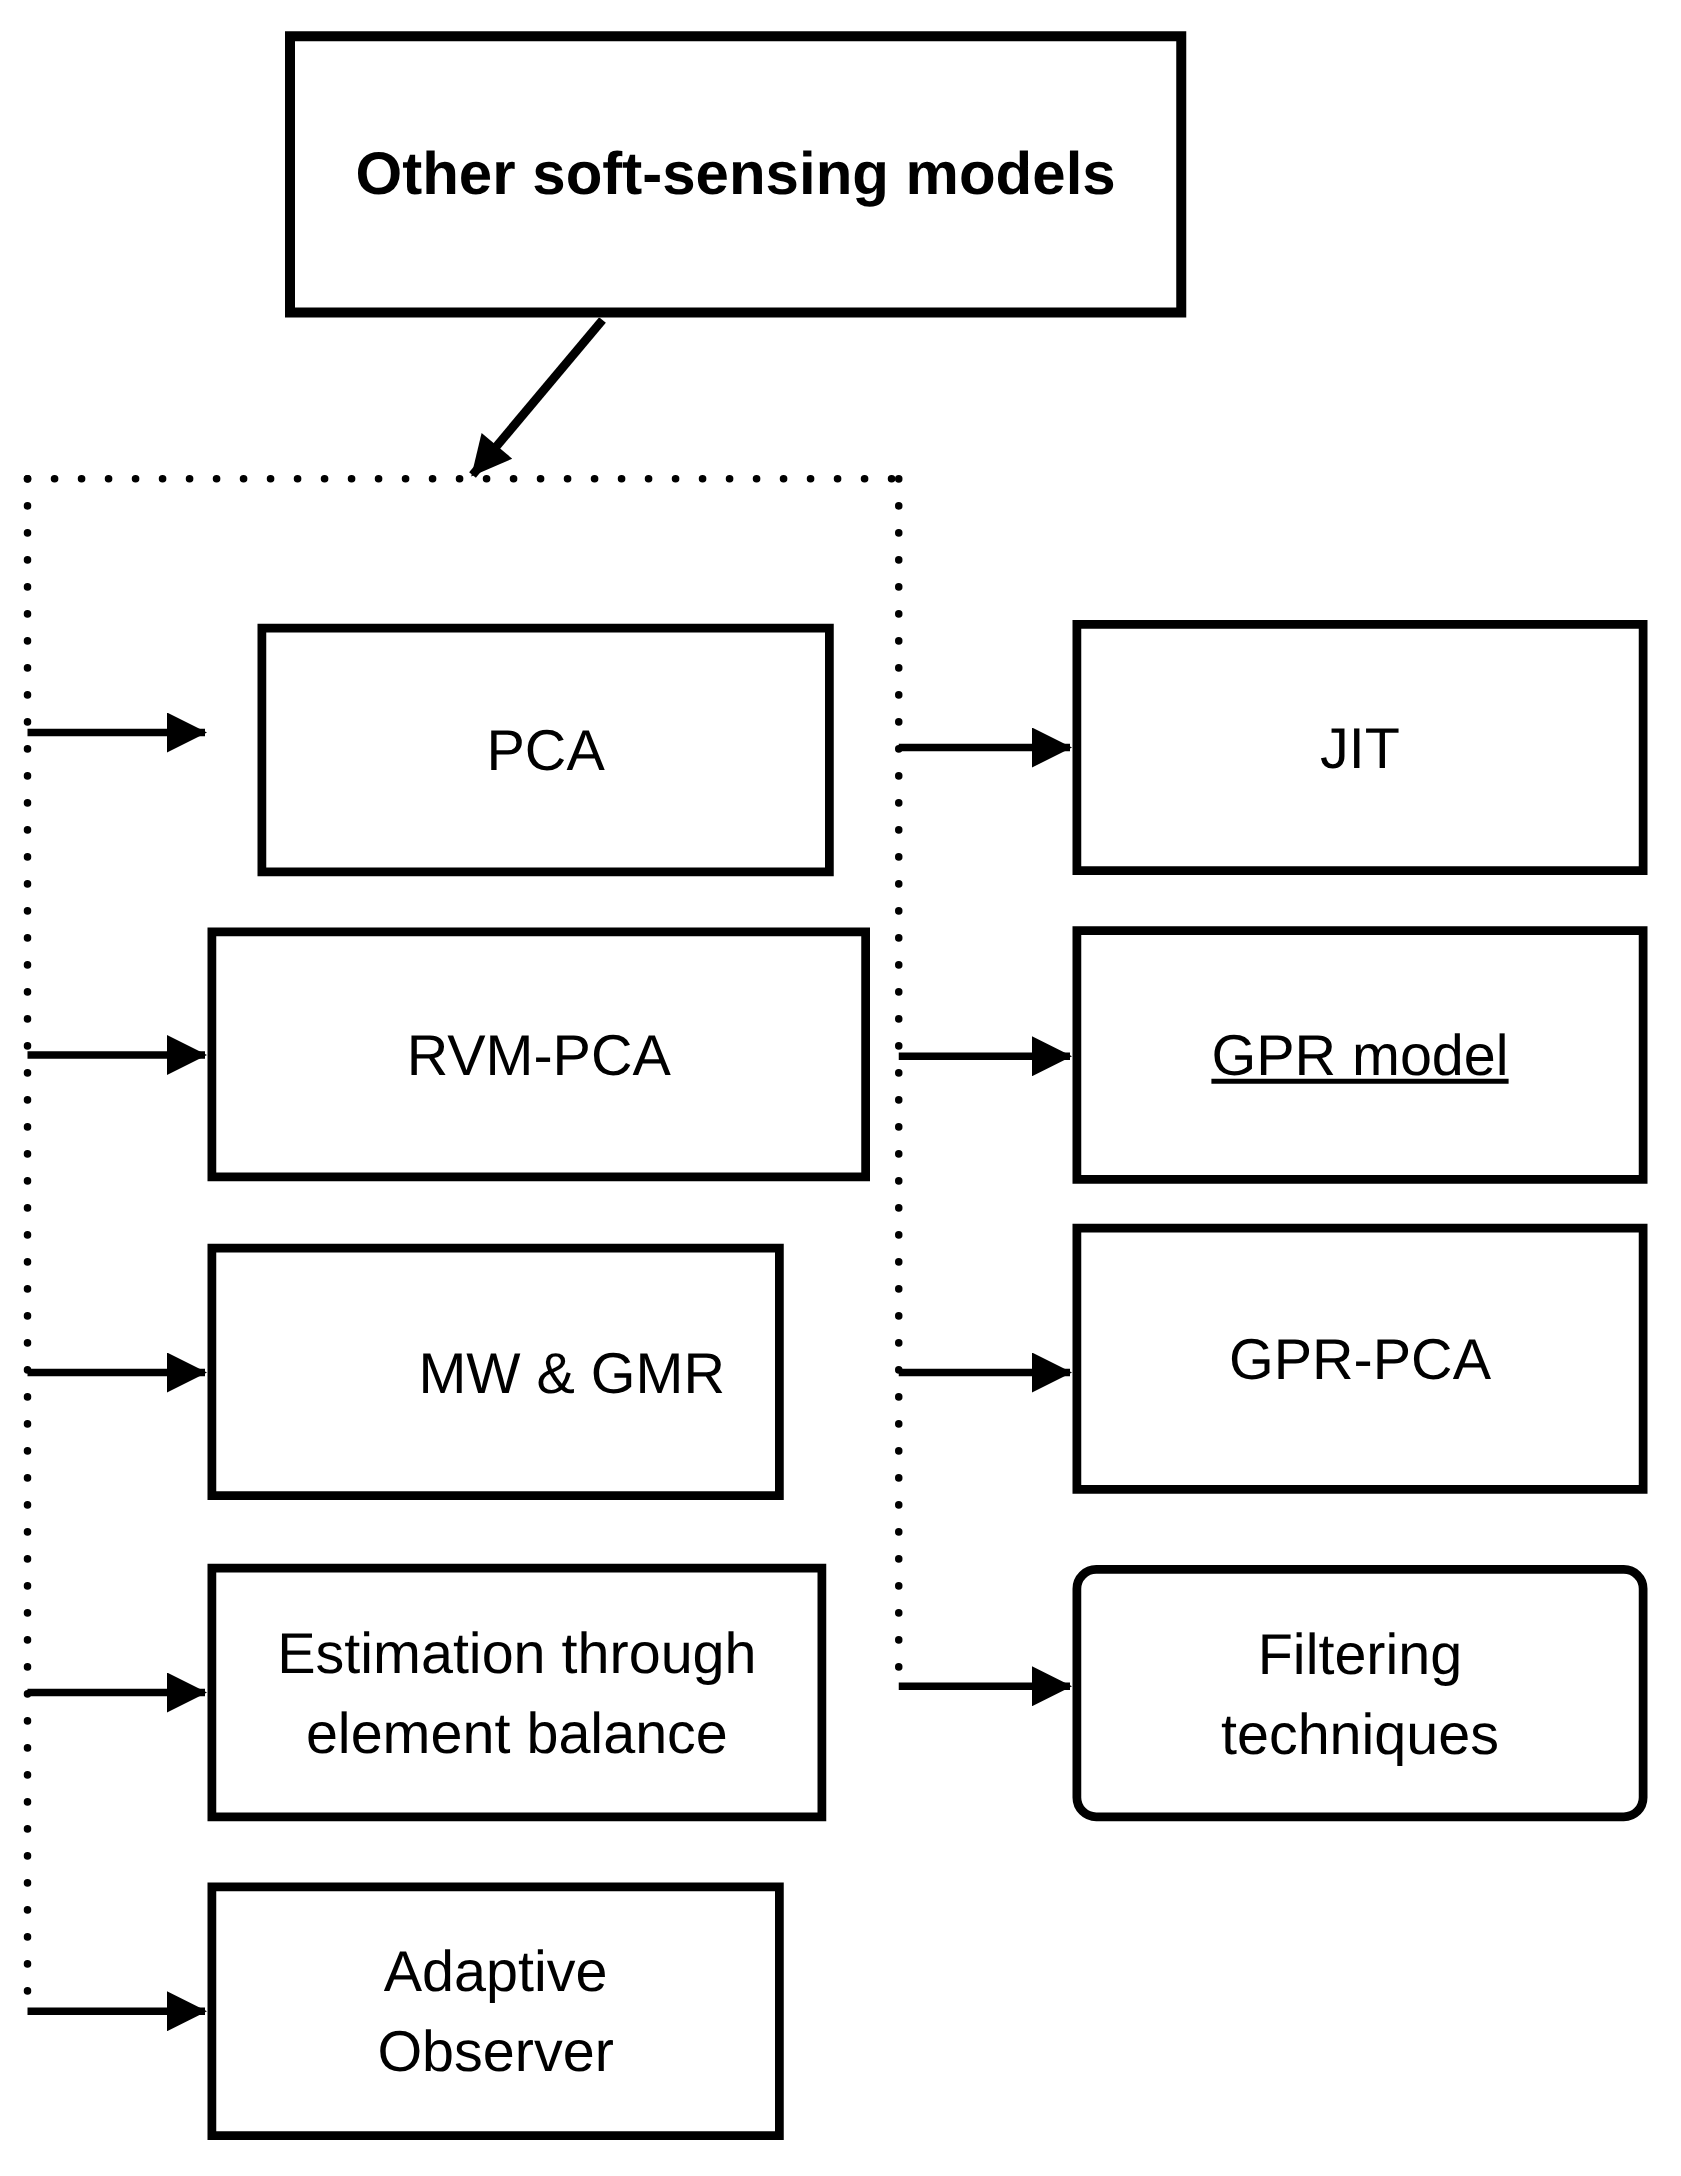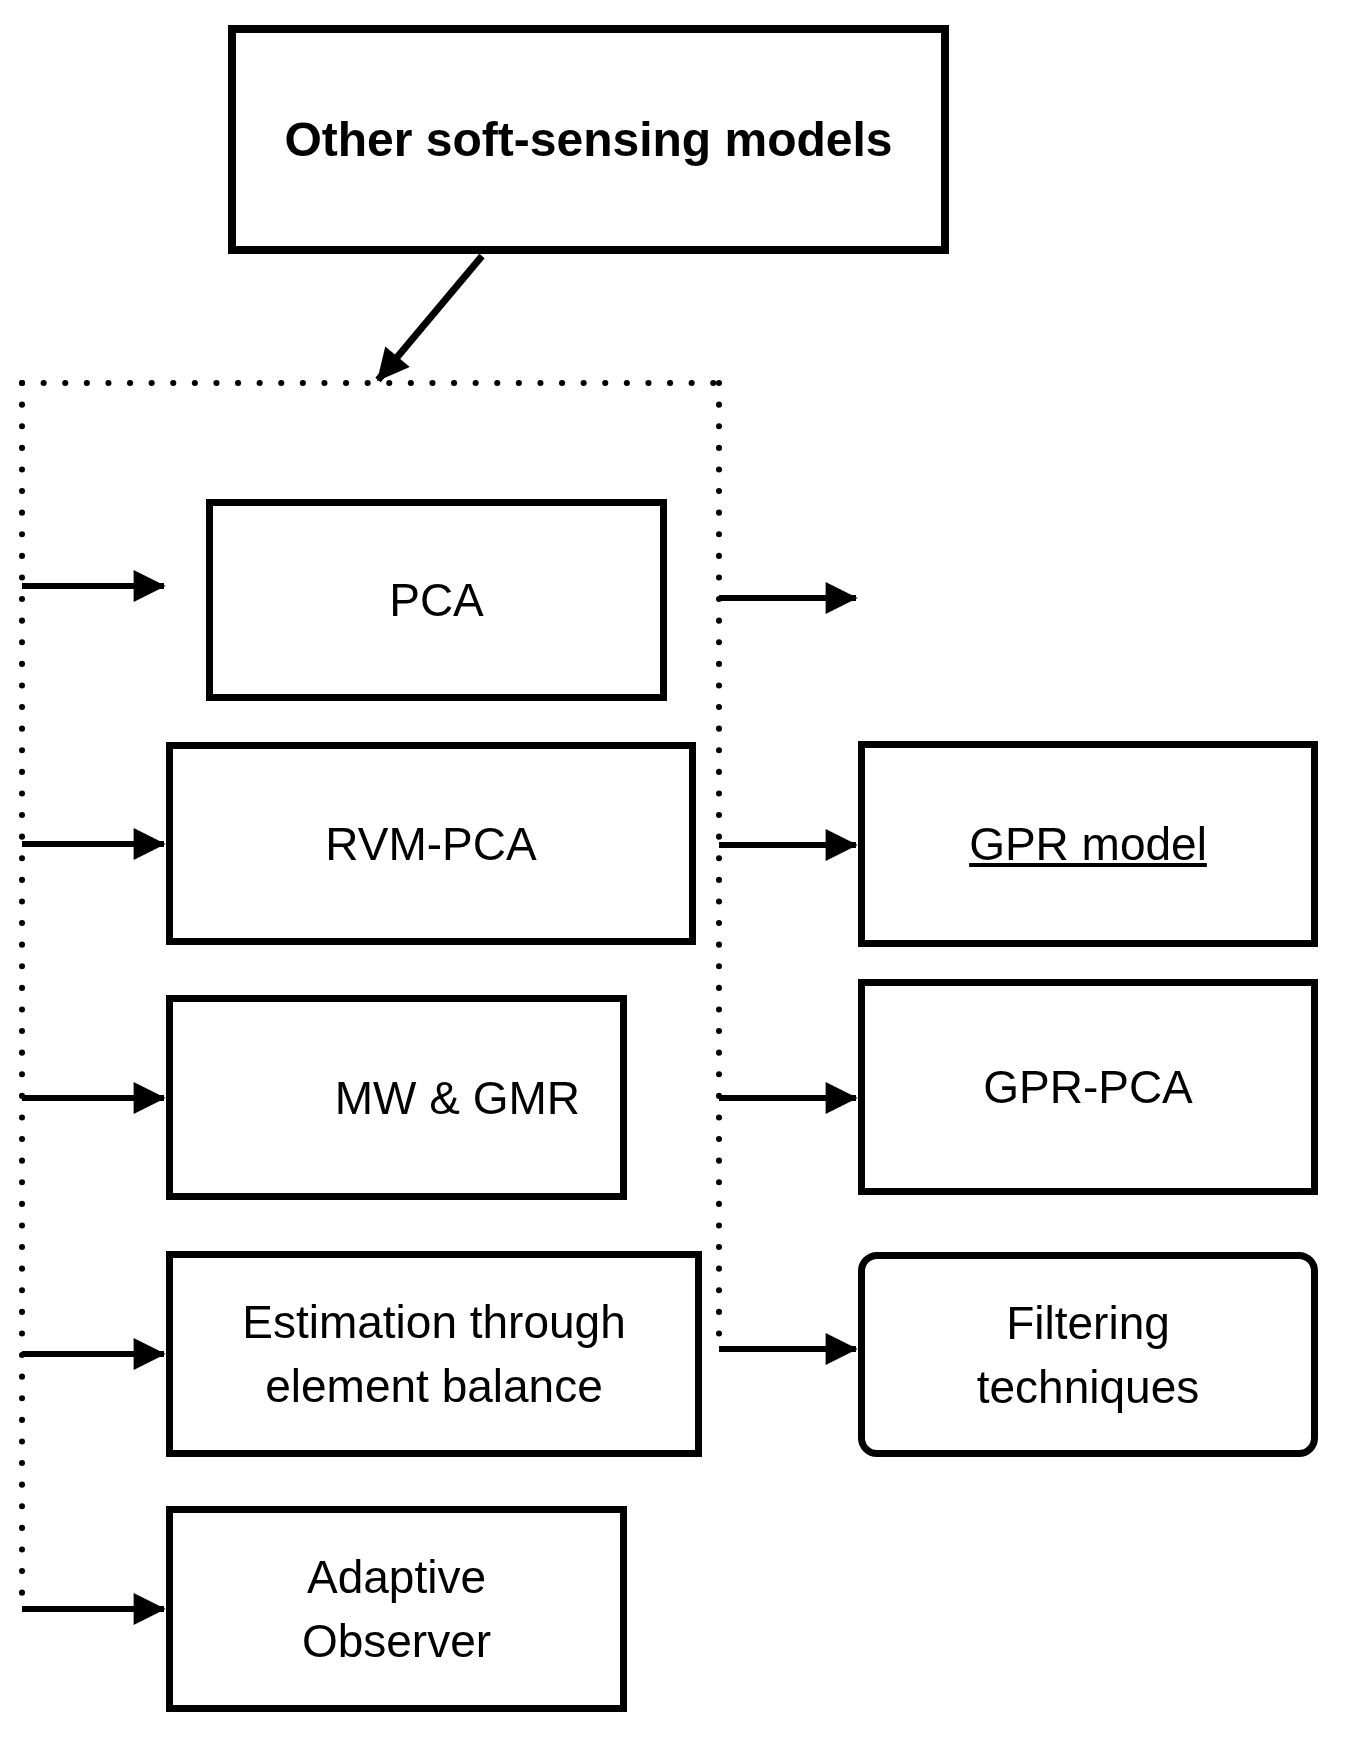--- a/index.html
+++ b/index.html
@@ -90,28 +90,31 @@
   </div>
 
   <div class="box col-box" style="left:166px; top:742px; width:530px; height:203px;">
     <div class="label">RVM-PCA</div>
   </div>
 
   <div class="box col-box" style="left:166px; top:995px; width:461px; height:205px;justify-content:flex-end;">
     <div class="label">MW &amp; GMR</div>
   </div>
 
-  <div class="box col-box" style="left:166px; top:1251px; width:536px; height:206px;">
+  <div class="box col-box" style="left:166px; top:1251px; width:495px; height:206px;">
     <div class="label">Estimation through element balance</div>
   </div>
 
   <div class="box col-box" style="left:166px; top:1506px; width:461px; height:206px;">
     <div class="label">Adaptive Observer</div>
   </div>
 
+  <div class="box col-box" style="left:858px; top:496px; width:460px; height:204px;">
+    <div class="label">JIT</div>
+  </div>
 
   <div class="box col-box" style="left:858px; top:741px; width:460px; height:206px;text-decoration:underline;">
     <div class="label">GPR model</div>
   </div>
 
   <div class="box col-box" style="left:858px; top:979px; width:460px; height:216px;">
     <div class="label">GPR-PCA</div>
   </div>
 
   <div class="box col-box" style="left:858px; top:1252px; width:460px; height:205px;border-radius:19px;">

